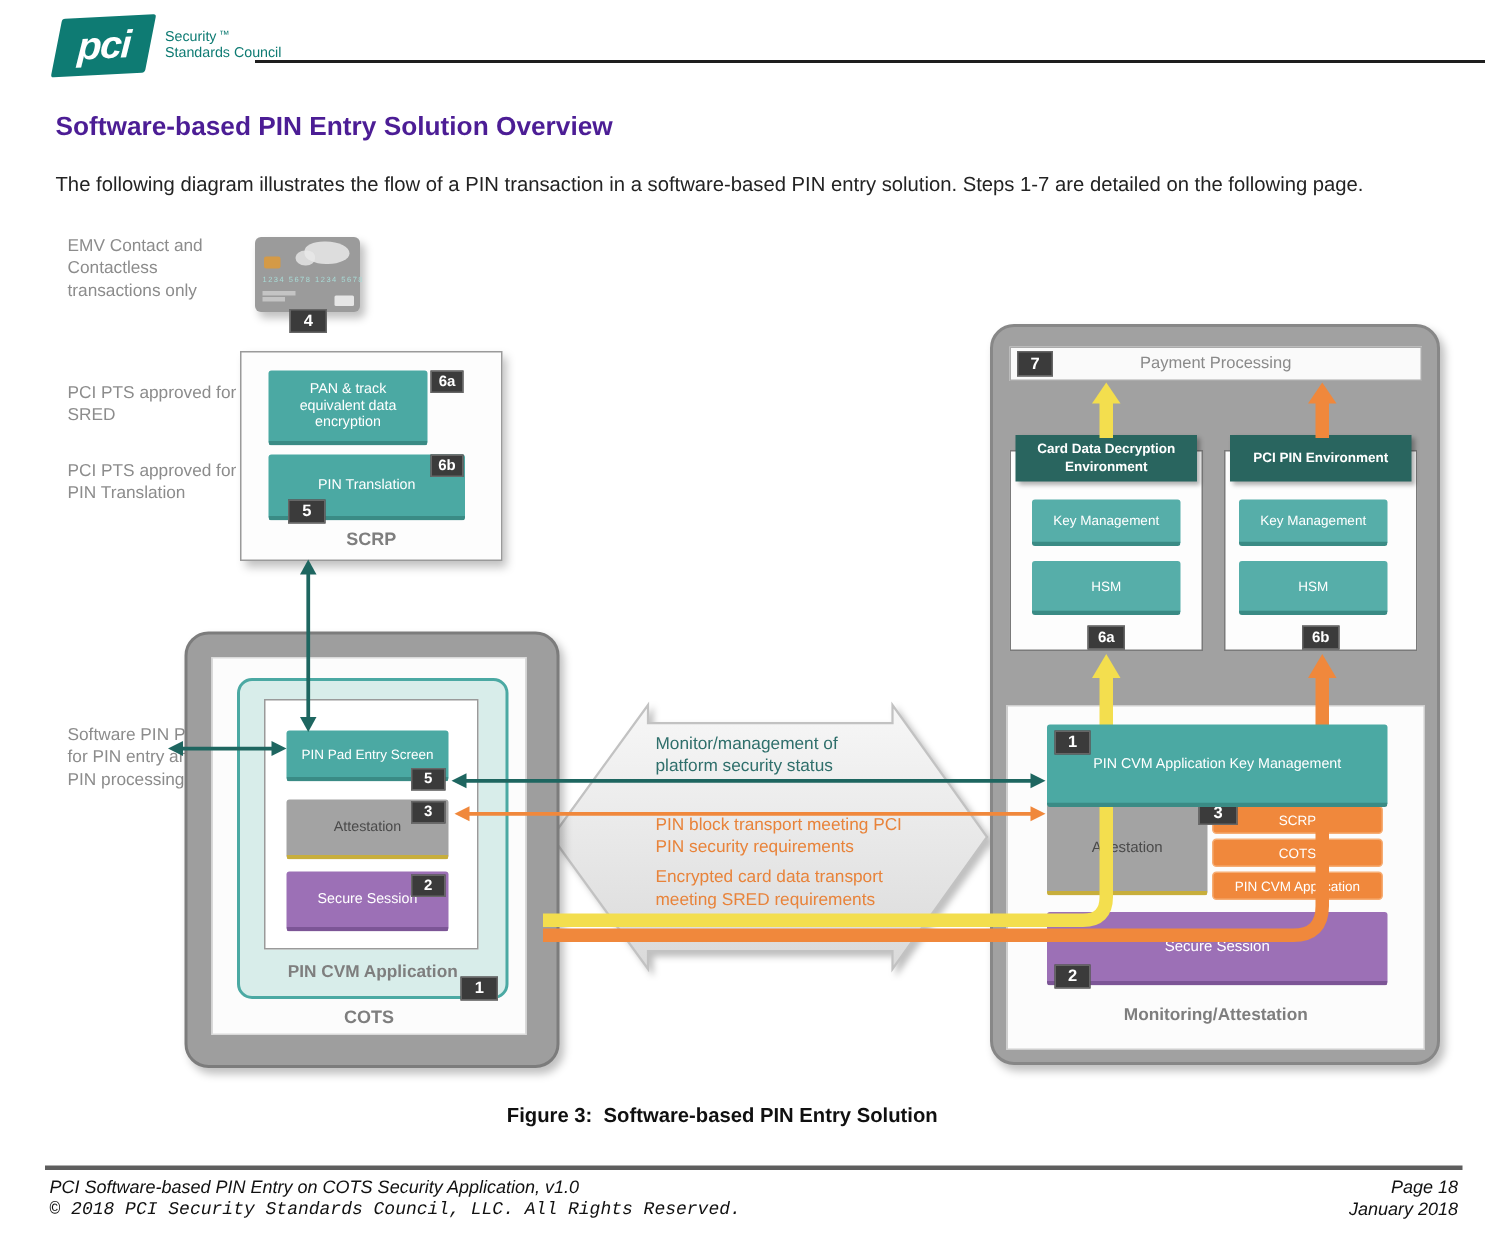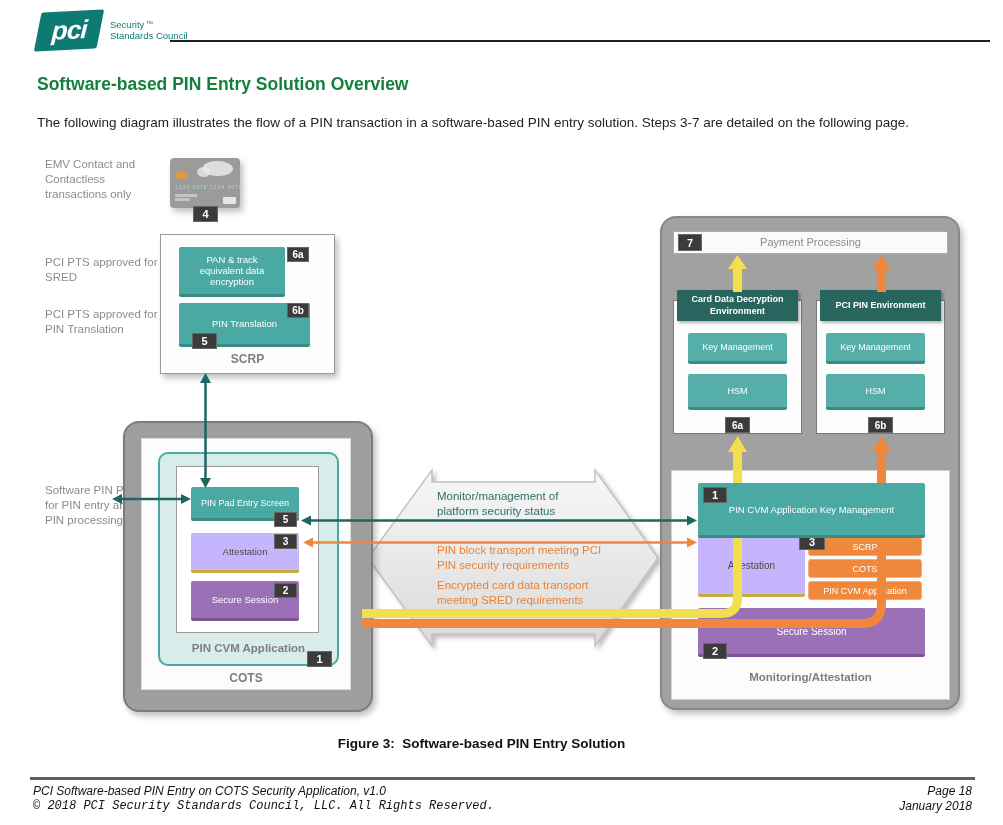--- a/index.html
+++ b/index.html
@@ -6,21 +6,21 @@
   body{width:1003px;height:825px;position:relative;background:#fff;
        font-family:"Liberation Sans",sans-serif;overflow:hidden;}
   .abs{position:absolute;}
   .glabel{color:#8C8C8C;font-size:11.5px;line-height:1.3;}
   .blabel{color:#7E7E7E;font-weight:bold;font-size:11.5px;text-align:center;}
   .badge{background:#3B3B3B;color:#fff;font-weight:bold;font-size:11px;
          display:flex;align-items:center;justify-content:center;
          border:1px solid #666;box-sizing:border-box;}
   .tbox{background:#4BA9A3;color:#fff;display:flex;align-items:center;justify-content:center;
         text-align:center;border-bottom:3px solid #3A8B85;border-radius:2px;box-sizing:border-box;}
-  .ybox{background:#c4b5fd;color:#4A4A4A;display:flex;align-items:center;justify-content:center;
+  .ybox{background:#a3a3a3;color:#4A4A4A;display:flex;align-items:center;justify-content:center;
         text-align:center;border-bottom:3px solid #C7AE3C;border-radius:2px;box-sizing:border-box;}
   .pbox{background:#9C70B6;color:#fff;display:flex;align-items:center;justify-content:center;
         text-align:center;border-bottom:3px solid #7C5596;border-radius:2px;box-sizing:border-box;}
   .obox{background:#F0883C;color:#fff;display:flex;align-items:center;justify-content:center;
         text-align:center;border-radius:3px;border:1px solid #F6AD74;box-sizing:border-box;}
   .panel{background:#FDFDFD;border:1px solid #9A9A9A;box-sizing:border-box;}
   .shadow{box-shadow:3px 4px 6px rgba(0,0,0,0.25);}
   .hdr{background:#29655F;color:#fff;font-weight:bold;font-size:9px;display:flex;
        align-items:center;justify-content:center;text-align:center;line-height:1.25;
        box-shadow:2px 2px 3px rgba(0,0,0,0.3);}
@@ -34,22 +34,22 @@
             transform:skewX(-14deg) rotate(-3deg);border-radius:2px;
             display:flex;align-items:center;justify-content:center;">
   <span style="color:#fff;font-weight:bold;font-style:italic;font-size:26px;
                transform:skewX(8deg);letter-spacing:-1px;">pci</span>
 </div>
 <div class="abs" style="left:110px;top:19px;font-size:9.5px;color:#0E7B73;">Security</div>
 <div class="abs" style="left:110px;top:30px;font-size:9.5px;color:#0E7B73;">Standards Council</div>
 <div class="abs" style="left:146px;top:20px;font-size:7px;color:#0E7B73;">™</div>
 <div class="abs" style="left:170px;top:40px;width:820px;height:2px;background:#1E1E1E;"></div>
 
-<h1 class="abs" style="left:37px;top:74px;margin:0;font-size:17.5px;color:#15803d;">Software-based PIN Entry Solution Overview</h1>
-<p class="abs" style="left:37px;top:115px;margin:0;font-size:13.5px;color:#232323;width:945px;">The following diagram illustrates the flow of a PIN transaction in a software-based PIN entry solution. Steps 3-7 are detailed on the following page.</p>
+<h1 class="abs" style="left:37px;top:74px;margin:0;font-size:17.5px;color:#4c1d95;">Software-based PIN Entry Solution Overview</h1>
+<p class="abs" style="left:37px;top:115px;margin:0;font-size:13.5px;color:#232323;width:945px;">The following diagram illustrates the flow of a PIN transaction in a software-based PIN entry solution. Steps 1-7 are detailed on the following page.</p>
 
 <div class="abs glabel" style="left:45px;top:157px;width:112px;">EMV Contact and Contactless transactions only</div>
 <div class="abs glabel" style="left:45px;top:255px;width:118px;">PCI PTS approved for SRED</div>
 <div class="abs glabel" style="left:45px;top:307px;width:124px;">PCI PTS approved for PIN Translation</div>
 <div class="abs glabel" style="left:45px;top:483px;width:100px;">Software PIN Pad for PIN entry and PIN processing</div>
 
 <div class="abs shadow" style="left:170px;top:158px;width:70px;height:50px;background:#9B9B9B;border-radius:4px;">
   <div class="abs" style="left:6px;top:13px;width:11px;height:8px;background:#D49A47;border-radius:1.5px;"></div>
   <div class="abs" style="right:7px;top:3px;width:30px;height:15px;background:#E9E9E9;opacity:.85;
               border-radius:45% 55% 50% 50%;"></div>

